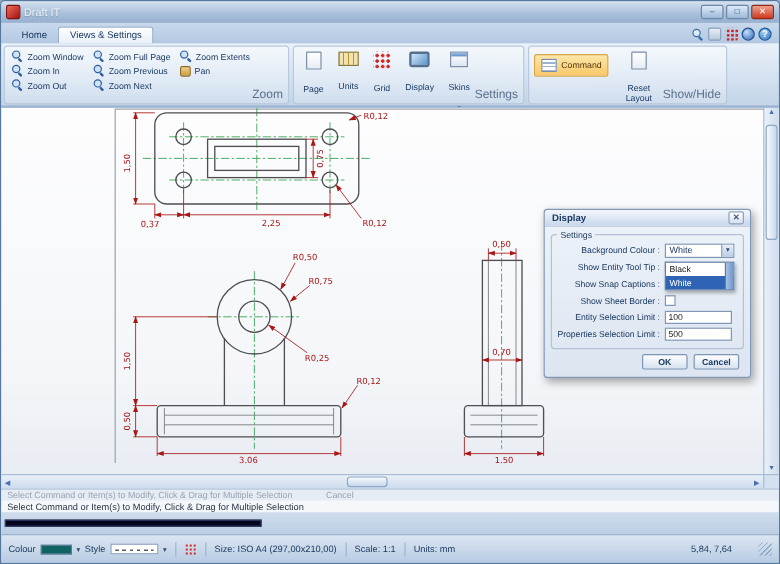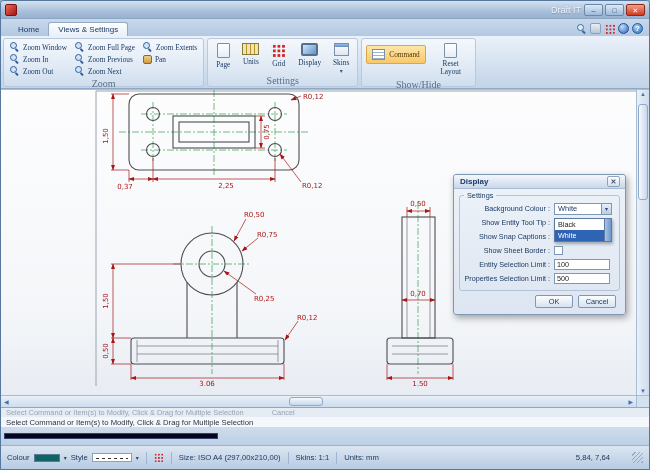--- a/index.html
+++ b/index.html
@@ -5,21 +5,21 @@
   html,body{margin:0;padding:0;background:#8ea9c9;}
   *{box-sizing:border-box;}
   .window{width:650px;height:470px;display:flex;flex-direction:column;font-family:"Liberation Sans",sans-serif;
     background:#bfd3e8;border:1px solid #56789e;border-radius:4px 4px 0 0;overflow:hidden;}
 
   
   .titlebar{height:18px;flex:0 0 18px;display:flex;align-items:center;padding:0 4px;gap:3px;
     background:linear-gradient(#d5e1ef,#a9c0da 60%,#96b1d0);border-bottom:1px solid #8ca6c4;}
   .app-icon{width:12px;height:12px;border-radius:2px;border:1px solid #7d1010;
     background:linear-gradient(135deg,#ef6a57,#a31414);}
-  .title{flex:1;text-align:right;font-size:9px;color:#edf2f8;text-shadow:0 1px 1px #7d95b2;}
+  .title{flex:1;text-align:left;font-size:9px;color:#edf2f8;text-shadow:0 1px 1px #7d95b2;}
   .win-controls{display:flex;gap:2px;}
   .winbtn{width:19px;height:12px;border-radius:2px;font-size:7px;line-height:11px;text-align:center;
     color:#2c4a6e;border:1px solid #6d87a6;background:linear-gradient(#dceaf8,#9db9da);}
   .winbtn.close{background:linear-gradient(#f2a08e,#ce3a1f);border-color:#8e2a16;color:#fff;}
 
   
   .tabrow{height:17px;flex:0 0 17px;display:flex;align-items:flex-end;padding:0 2px 0 8px;
     background:linear-gradient(#c9d9ec,#b3c8e1);position:relative;}
   .tab{font-size:8px;color:#1b3a63;padding:2px 9px 2px;border-radius:3px 3px 0 0;cursor:default;}
   .tab.active{background:linear-gradient(#fdfefe,#e9f0f8);border:1px solid #93a9c4;border-bottom:none;}
@@ -31,30 +31,30 @@
   .mi-pin{background:linear-gradient(#e9eef5,#b9c7d8);border:1px solid #8aa0bc;}
   .mi-grid{background-image:radial-gradient(#d22525 1.2px,transparent 1.4px);background-size:3.6px 3.6px;background-position:1px 1px;}
   .mi-sphere{border-radius:50%;background:radial-gradient(circle at 35% 30%,#bfe0ff,#2f64b5);border:1px solid #24508f;}
   .mi-help{border-radius:50%;background:radial-gradient(circle at 35% 30%,#9fd0f5,#2f74c0);border:1px solid #205a9a;
     color:#fff;font-size:8px;font-weight:bold;text-align:center;line-height:10px;}
 
   
   .ribbon{height:53px;flex:0 0 53px;display:flex;align-items:stretch;padding:2px 2px 1px;gap:3px;
     background:linear-gradient(#eaf1f9,#d4e1f0 55%,#c2d4e8);border-bottom:1px solid #8fa8c6;}
   .group{border:1px solid #b9c9dd;border-radius:3px;background:linear-gradient(#f4f8fc,#e0eaf5 60%,#cfdded);
-    display:flex;flex-direction:column;padding:2px 4px 0;font-family:Liberation Serif, serif;}
+    display:flex;flex-direction:row;padding:2px 4px 0;}
   .group-label{font-size:10px;color:#5a6f8a;text-align:center;margin-top:auto;padding:1px 0 1px;}
   .zoom-grid{display:grid;grid-auto-flow:column;grid-template-rows:repeat(3,12px);grid-template-columns:repeat(3,auto);column-gap:4px;}
   .sbtn{display:flex;align-items:center;gap:3px;font-size:7.3px;color:#1b3a63;padding:0 2px;border-radius:2px;white-space:nowrap;cursor:default;}
   .mag{width:10px;height:10px;position:relative;flex:0 0 auto;}
   .mag::before{content:"";position:absolute;left:0;top:0;width:5px;height:5px;border:1.4px solid #2f5e9e;border-radius:50%;background:#cfe4f7;}
   .mag::after{content:"";position:absolute;left:6.4px;top:6.4px;width:3.6px;height:1.6px;background:#2f5e9e;border-radius:1px;transform:rotate(45deg);transform-origin:0 0;}
   .ico-pan{width:9px;height:9px;background:linear-gradient(#f0cf8e,#cf9b3f);border:1px solid #8a6a25;border-radius:2px;flex:0 0 auto;}
   .settings-row{display:flex;align-items:flex-start;gap:4px;}
-  .bigbtn{display:flex;flex-direction:column;align-items:center;gap:2px;font-size:7.3px;color:#1b3a63;
+  .bigbtn{display:flex;flex-direction:column;align-items:center;gap:12px;font-size:7.3px;color:#1b3a63;
     padding:2px 4px 1px;border-radius:2px;cursor:default;text-align:center;}
   .ico-page{width:13px;height:15px;background:linear-gradient(#ffffff,#e7edf5);border:1px solid #7d8fa8;border-radius:1px;}
   .ico-units{width:17px;height:12px;border:1px solid #8a7a3a;background:
     repeating-linear-gradient(90deg,#f3e3b0 0 3px,#b4942f 3px 4px);}
   .ico-grid{width:15px;height:14px;background-image:radial-gradient(#d22525 1.4px,transparent 1.6px);background-size:4.6px 4.6px;background-position:1px 1px;}
   .ico-display{width:17px;height:13px;border:2px solid #55708f;border-radius:2px;background:linear-gradient(135deg,#cfe7fa,#5f93c9);}
   .ico-skins{width:15px;height:13px;background:linear-gradient(#ffffff,#dde6f2);border:1px solid #7d8fa8;position:relative;}
   .ico-skins::before{content:"";position:absolute;left:0;top:0;right:0;height:3px;background:linear-gradient(#9cc0e8,#5d8cc4);}
   .tiny-arrow{font-size:6px;color:#41597a;line-height:4px;}
   .showhide-row{display:flex;align-items:flex-start;gap:5px;}
@@ -91,21 +91,21 @@
     background:linear-gradient(#fff,#d5e0ee);text-align:center;line-height:10px;font-size:7px;color:#41597a;cursor:default;}
   .grp{border:1px solid #b3c2d6;border-radius:3px;margin:2px 5px 3px;padding:1px 4px 4px;}
   .grp legend{font-size:7.3px;padding:0 3px;color:#1b3a63;}
   .drow{display:flex;align-items:center;height:13px;margin:1px 0;}
   .dlabel{width:90px;text-align:right;padding-right:4px;font-size:7.2px;white-space:nowrap;}
   .combo{width:58px;height:12px;background:#fff;border:1px solid #7f97b5;display:flex;align-items:center;padding-left:3px;cursor:default;}
   .combo-arrow{margin-left:auto;width:10px;height:100%;background:linear-gradient(#e8f0fa,#b9cde6);border-left:1px solid #7f97b5;
     text-align:center;font-size:6px;line-height:10px;color:#2c4a6e;}
   .chk{width:9px;height:9px;border:1px solid #7f97b5;background:#fff;cursor:default;}
   .dinput{width:56px;height:11px;border:1px solid #7f97b5;font-size:7.2px;padding:0 2px;background:#fff;font-family:"Liberation Sans",sans-serif;color:#222;}
-  .dlg-btns{display:flex;justify-content:flex-end;gap:5px;padding:1px 9px 6px;}
+  .dlg-btns{display:flex;justify-content:flex-end;gap:5px;padding:1px 9px 6px;font-weight:bold;}
   .dbtn{width:38px;height:13px;font-size:7.3px;color:#1b3a63;background:linear-gradient(#fdfefe,#d7e2ef);
     border:1px solid #7f97b5;border-radius:2px;text-align:center;line-height:12px;cursor:default;}
   .droplist{position:absolute;left:100px;top:43px;width:58px;background:#fff;border:1px solid #5f7ba3;z-index:12;box-shadow:1px 2px 3px rgba(0,0,0,.3);}
   .dopt{height:11px;line-height:11px;padding:0 9px 0 3px;font-size:7.2px;color:#222;cursor:default;}
   .dopt.sel{background:#2f64b5;color:#fff;}
   .droplist-scroll{position:absolute;right:0;top:0;bottom:0;width:7px;background:linear-gradient(90deg,#a8c2e6,#6f97cc);border-left:1px solid #5f7ba3;}
 
   
   .cmdwin{height:38px;flex:0 0 38px;display:flex;flex-direction:column;background:#dce6f2;border-top:1px solid #8fa8c6;}
   .cmd-header{height:12px;display:flex;align-items:center;padding:0 5px;color:#16365c;font-weight:bold;font-size:8px;
@@ -390,20 +390,20 @@
     <span class="swatch"></span>
     <span class="sb-arrow">▾</span>
     <span>Style</span>
     <span class="style-box"></span>
     <span class="sb-arrow">▾</span>
     <span class="sb-sep"></span>
     <span class="sb-grid"></span>
     <span class="sb-sep"></span>
     <span>Size: ISO A4 (297,00x210,00)</span>
     <span class="sb-sep"></span>
-    <span>Skins: 1:1</span>
+    <span>Scale: 1:1</span>
     <span class="sb-sep"></span>
     <span>Units: mm</span>
     <span class="coords">5,84, 7,64</span>
     <span class="grip"></span>
   </div>
 
 </div>
 
 </body></html>

